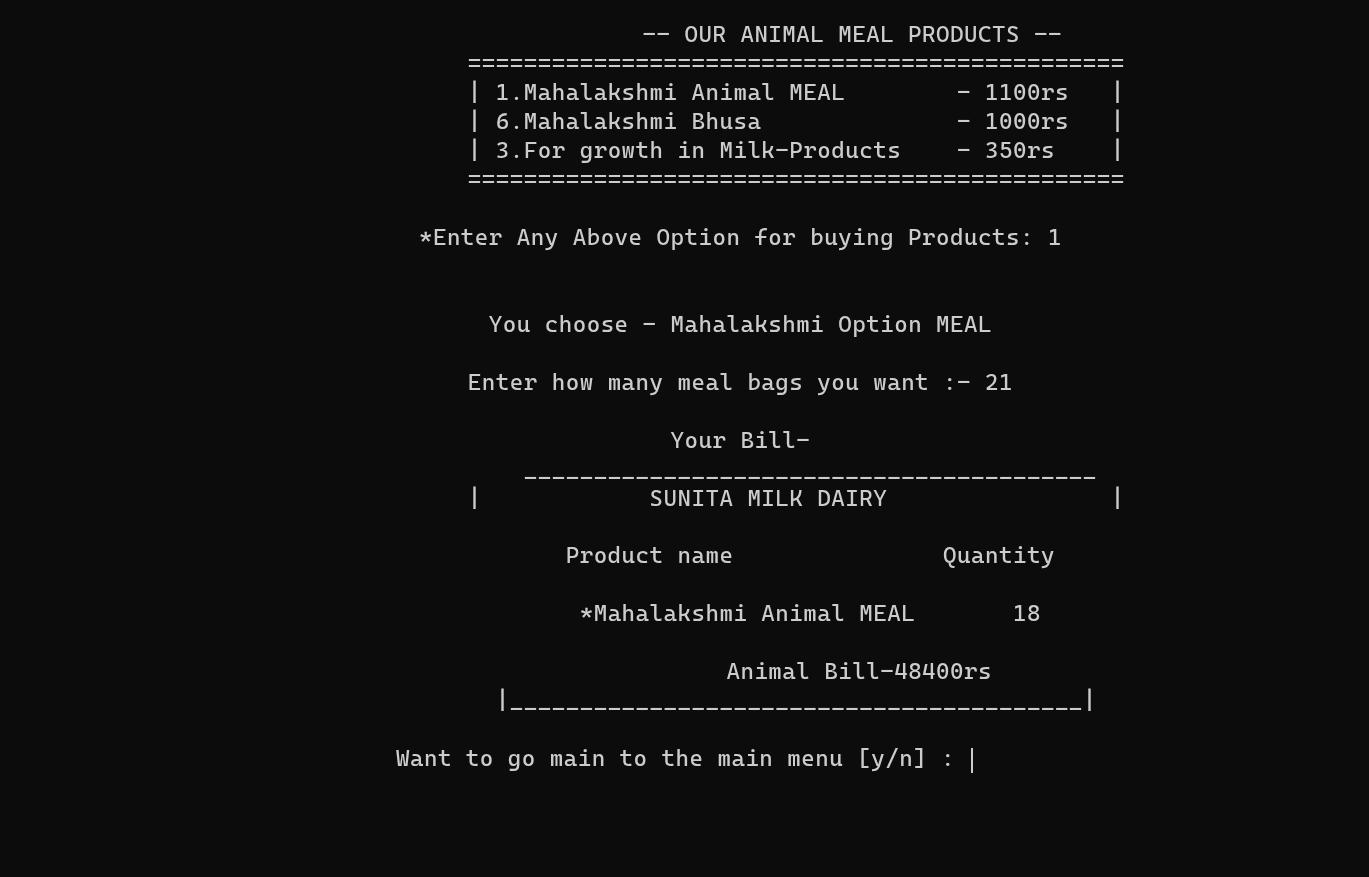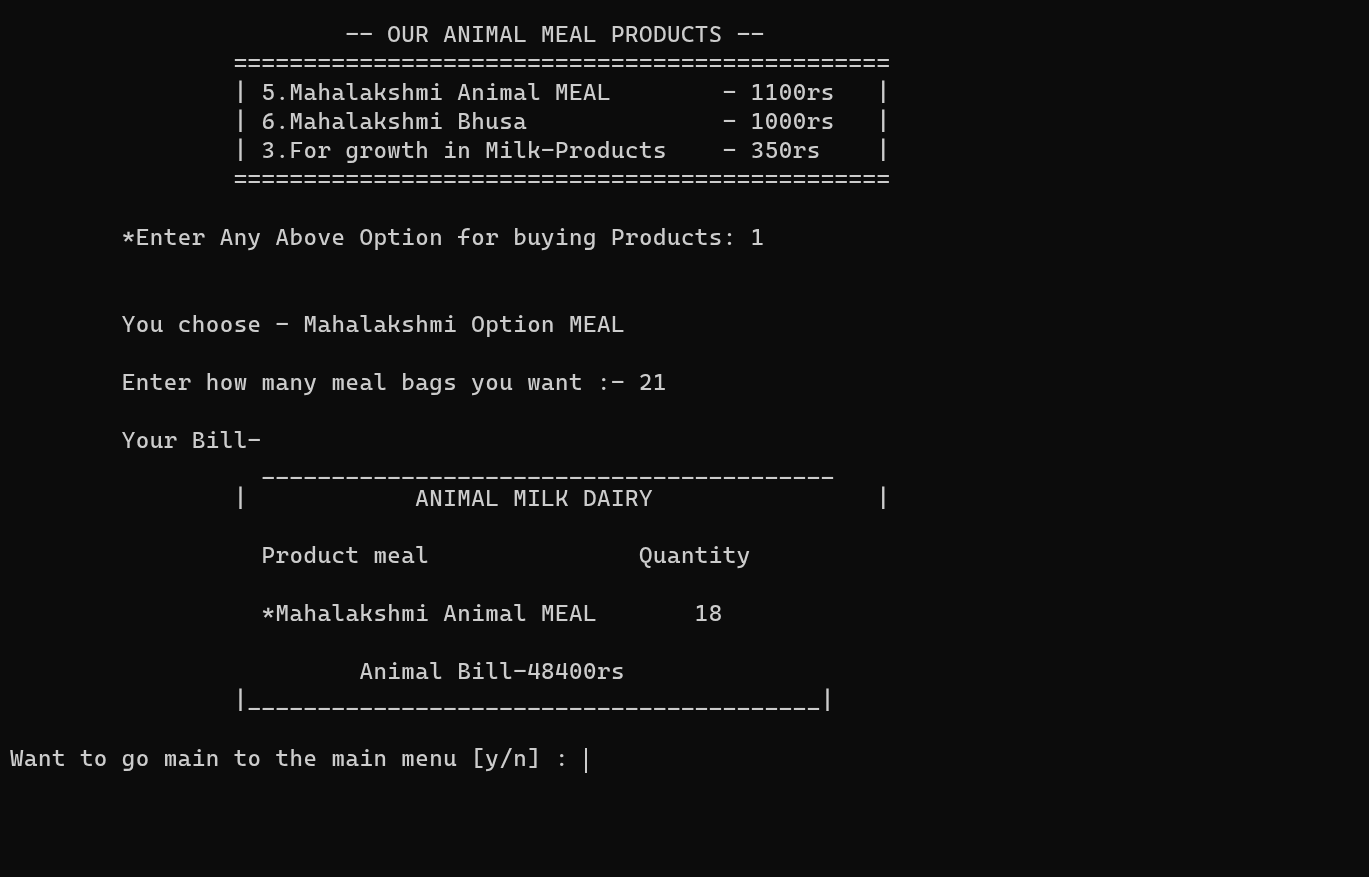--- a/index.html
+++ b/index.html
@@ -1,18 +1,19 @@
 <!DOCTYPE html>
 <html><head>
   <meta charset="utf-8">
   <style>
     * {
       margin: 0;
       padding: 0;
       box-sizing: border-box;
+      text-align: center;
     }
     body {
       background-color: #0c0c0c;
       color: #cccccc;
       font-family: 'Cascadia Mono', 'Consolas', 'Courier New', monospace;
       font-size: 23px;
       line-height: 1.26;
       padding: 20px 10px;
       white-space: pre;
       letter-spacing: 0.5px;
@@ -24,37 +25,37 @@
       height: 25px;
       background-color: #cccccc;
       vertical-align: text-bottom;
       margin-left: 2px;
       margin-bottom: -2px;
     }
   </style>
 </head>
 <body><span>                        -- OUR ANIMAL MEAL PRODUCTS --</span>
 <span>                ===============================================</span>
-<span>                | 5.Mahalakshmi Animal MEAL        - 1100rs   |</span>
+<span>                | 1.Mahalakshmi Animal MEAL        - 1100rs   |</span>
 <span>                | 6.Mahalakshmi Bhusa              - 1000rs   |</span>
 <span>                | 3.For growth in Milk-Products    - 350rs    |</span>
 <span>                ===============================================</span>
 
 <span>        *Enter Any Above Option for buying Products: </span><span>1</span>
 
 
 <span>        You choose - Mahalakshmi Option MEAL</span>
 
 <span>        Enter how many meal bags you want :- </span><span>21</span>
 
 <span>        Your Bill-</span>
 <span>                  _________________________________________</span>
-<span>                |            ANIMAL MILK DAIRY                |</span>
+<span>                |            SUNITA MILK DAIRY                |</span>
 
-<span>                  Product meal               Quantity</span>
+<span>                  Product name               Quantity</span>
 
 <span>                  *Mahalakshmi Animal MEAL       18</span>
 
 <span>                         Animal Bill-48400rs</span>
 <span>                |_________________________________________|</span>
 
 <span>Want to go main to the main menu [y/n] : </span><span></span><span class="cursor"></span>
 
 
 

